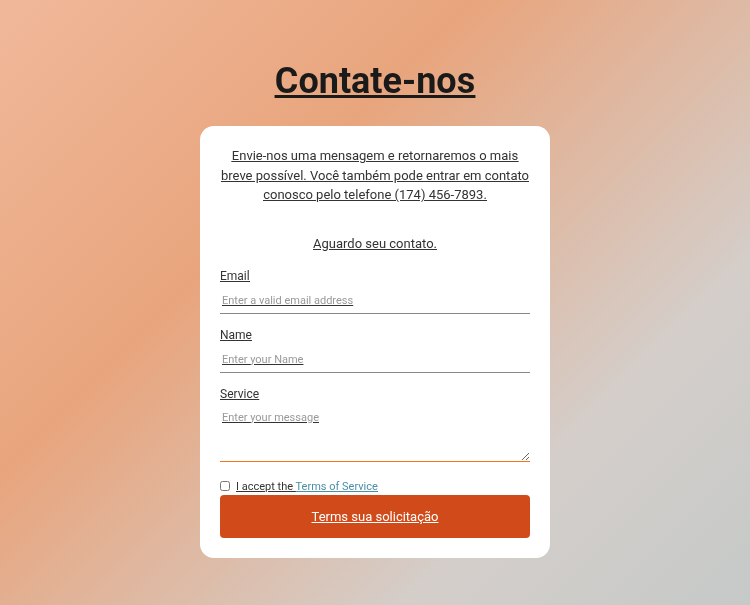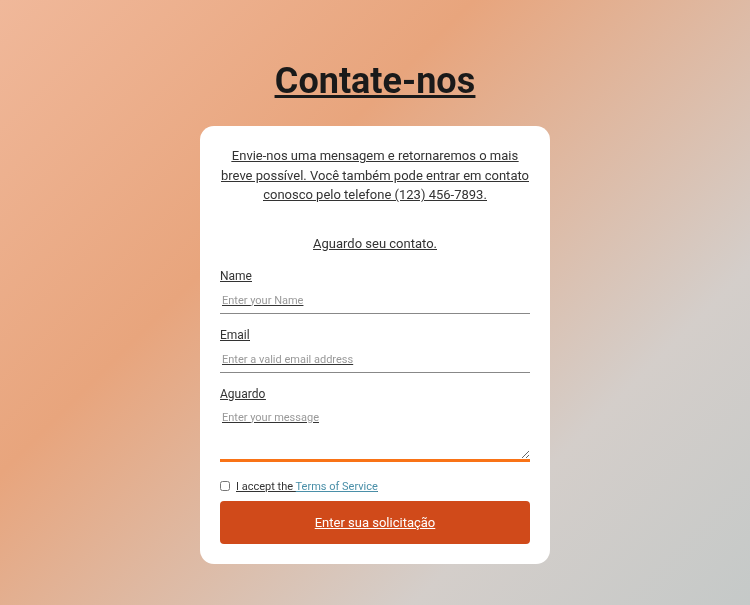--- a/index.html
+++ b/index.html
@@ -75,38 +75,38 @@
     .form-input::placeholder {
       color: #999;
     }
 
     .form-textarea {
       width: 100%;
       border: 1px solid #ccc;
       border-top: none;
       border-left: none;
       border-right: none;
-      border-bottom: 3px solid #f97316;
+      border-bottom: 1px solid #f97316;
       padding: 4px 2px 6px 2px;
       font-size: 11px;
       color: #333;
       outline: none;
       resize: vertical;
       min-height: 55px;
       font-family: inherit;
     }
 
     .form-textarea::placeholder {
       color: #999;
     }
 
     .checkbox-row {
       display: flex;
       align-items: center;
-      margin-bottom: 8px;
+      margin-bottom: 2px;
     }
 
     .checkbox {
       width: 10px;
       height: 10px;
       margin-right: 6px;
     }
 
     .checkbox-label {
       font-size: 11px;
@@ -129,39 +129,39 @@
       cursor: pointer;
       font-family: inherit;
     }
   </style>
 </head>
 <body>
 
 <h1 class="page-title">Contate-nos</h1>
 
 <div class="card">
-  <p class="intro-text">Envie-nos uma mensagem e retornaremos o mais breve possível. Você também pode entrar em contato conosco pelo telefone (123) 456-7893.</p>
+  <p class="intro-text">Envie-nos uma mensagem e retornaremos o mais breve possível. Você também pode entrar em contato conosco pelo telefone (174) 456-7893.</p>
   <p class="subtitle">Aguardo seu contato.</p>
+
+  <div class="form-group">
+    <label class="form-label">Email</label>
+    <input type="email" class="form-input" placeholder="Enter a valid email address" style="">
+  </div>
 
   <div class="form-group">
     <label class="form-label">Name</label>
     <input type="text" class="form-input" placeholder="Enter your Name" style="">
   </div>
 
   <div class="form-group">
-    <label class="form-label">Email</label>
-    <input type="email" class="form-input" placeholder="Enter a valid email address" style="">
-  </div>
-
-  <div class="form-group">
-    <label class="form-label">Aguardo</label>
+    <label class="form-label">Service</label>
     <textarea class="form-textarea" placeholder="Enter your message" style=""></textarea>
   </div>
 
   <div class="checkbox-row">
     <input type="checkbox" class="checkbox" style="">
     <span class="checkbox-label">
       <span>I accept the </span><span class="tos-link">Terms of Service</span>
     </span>
   </div>
 
-  <button class="submit-button">Enter sua solicitação</button>
+  <button class="submit-button">Terms sua solicitação</button>
 </div>
 
 </body></html>

